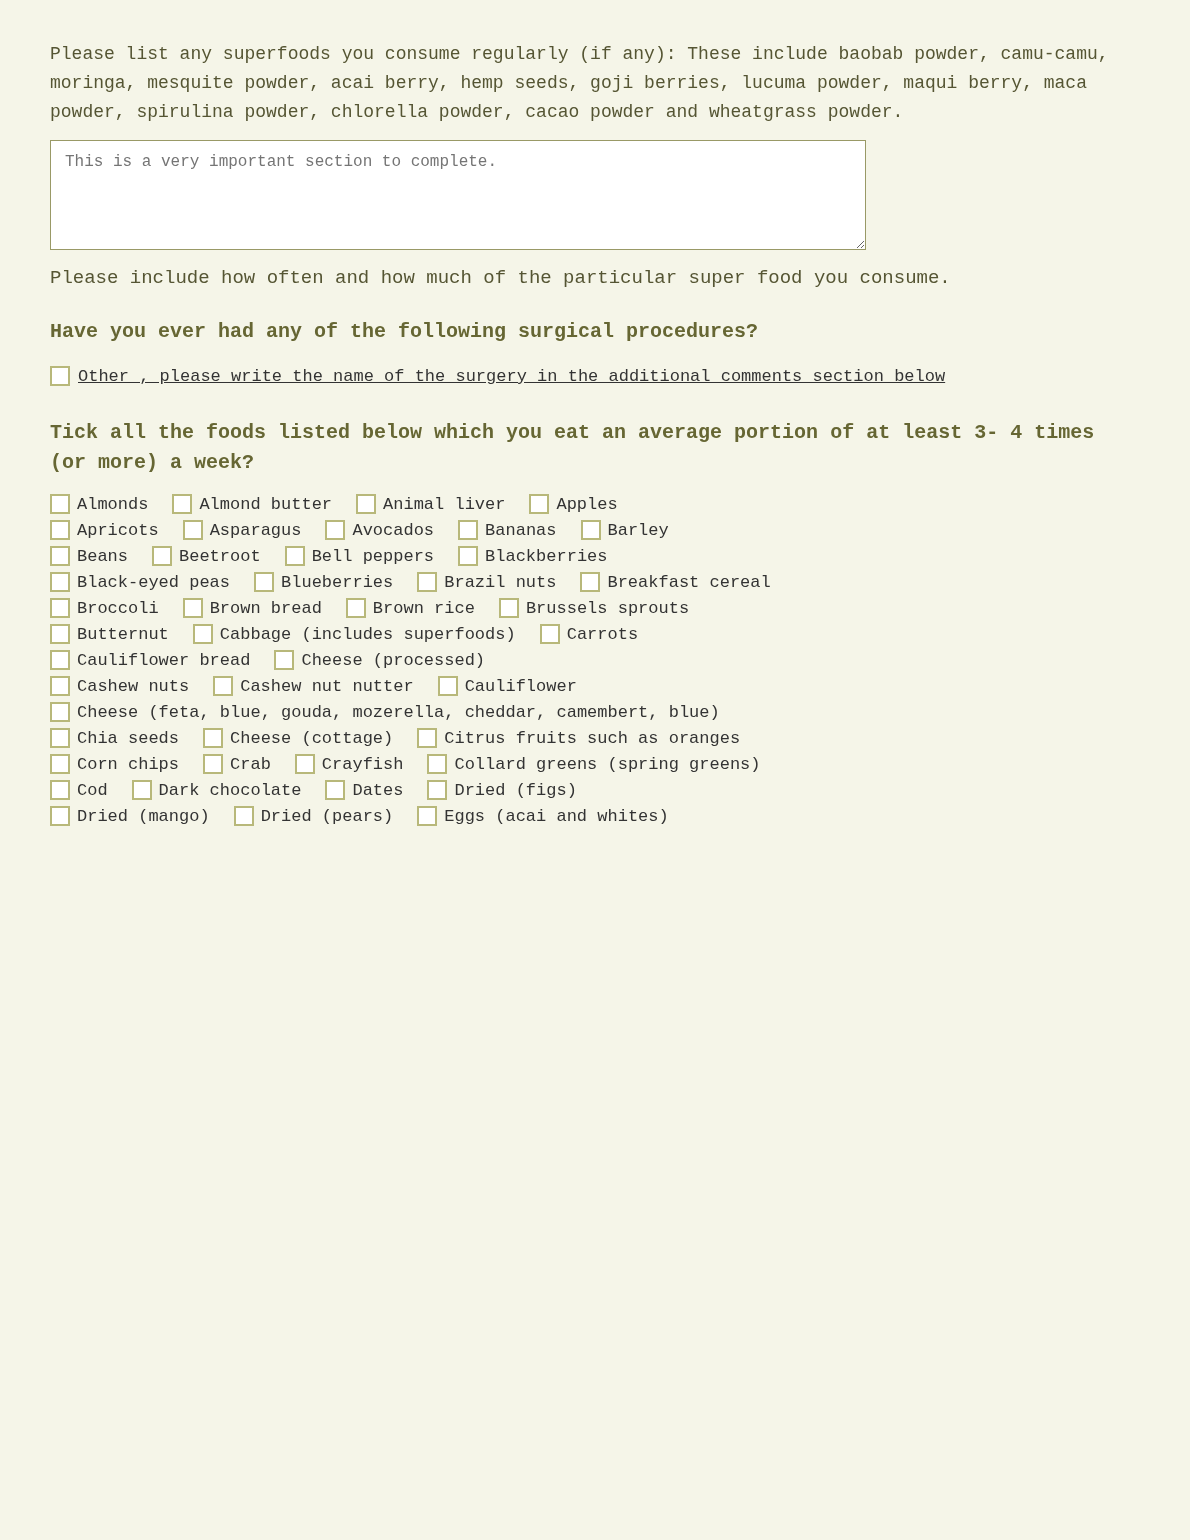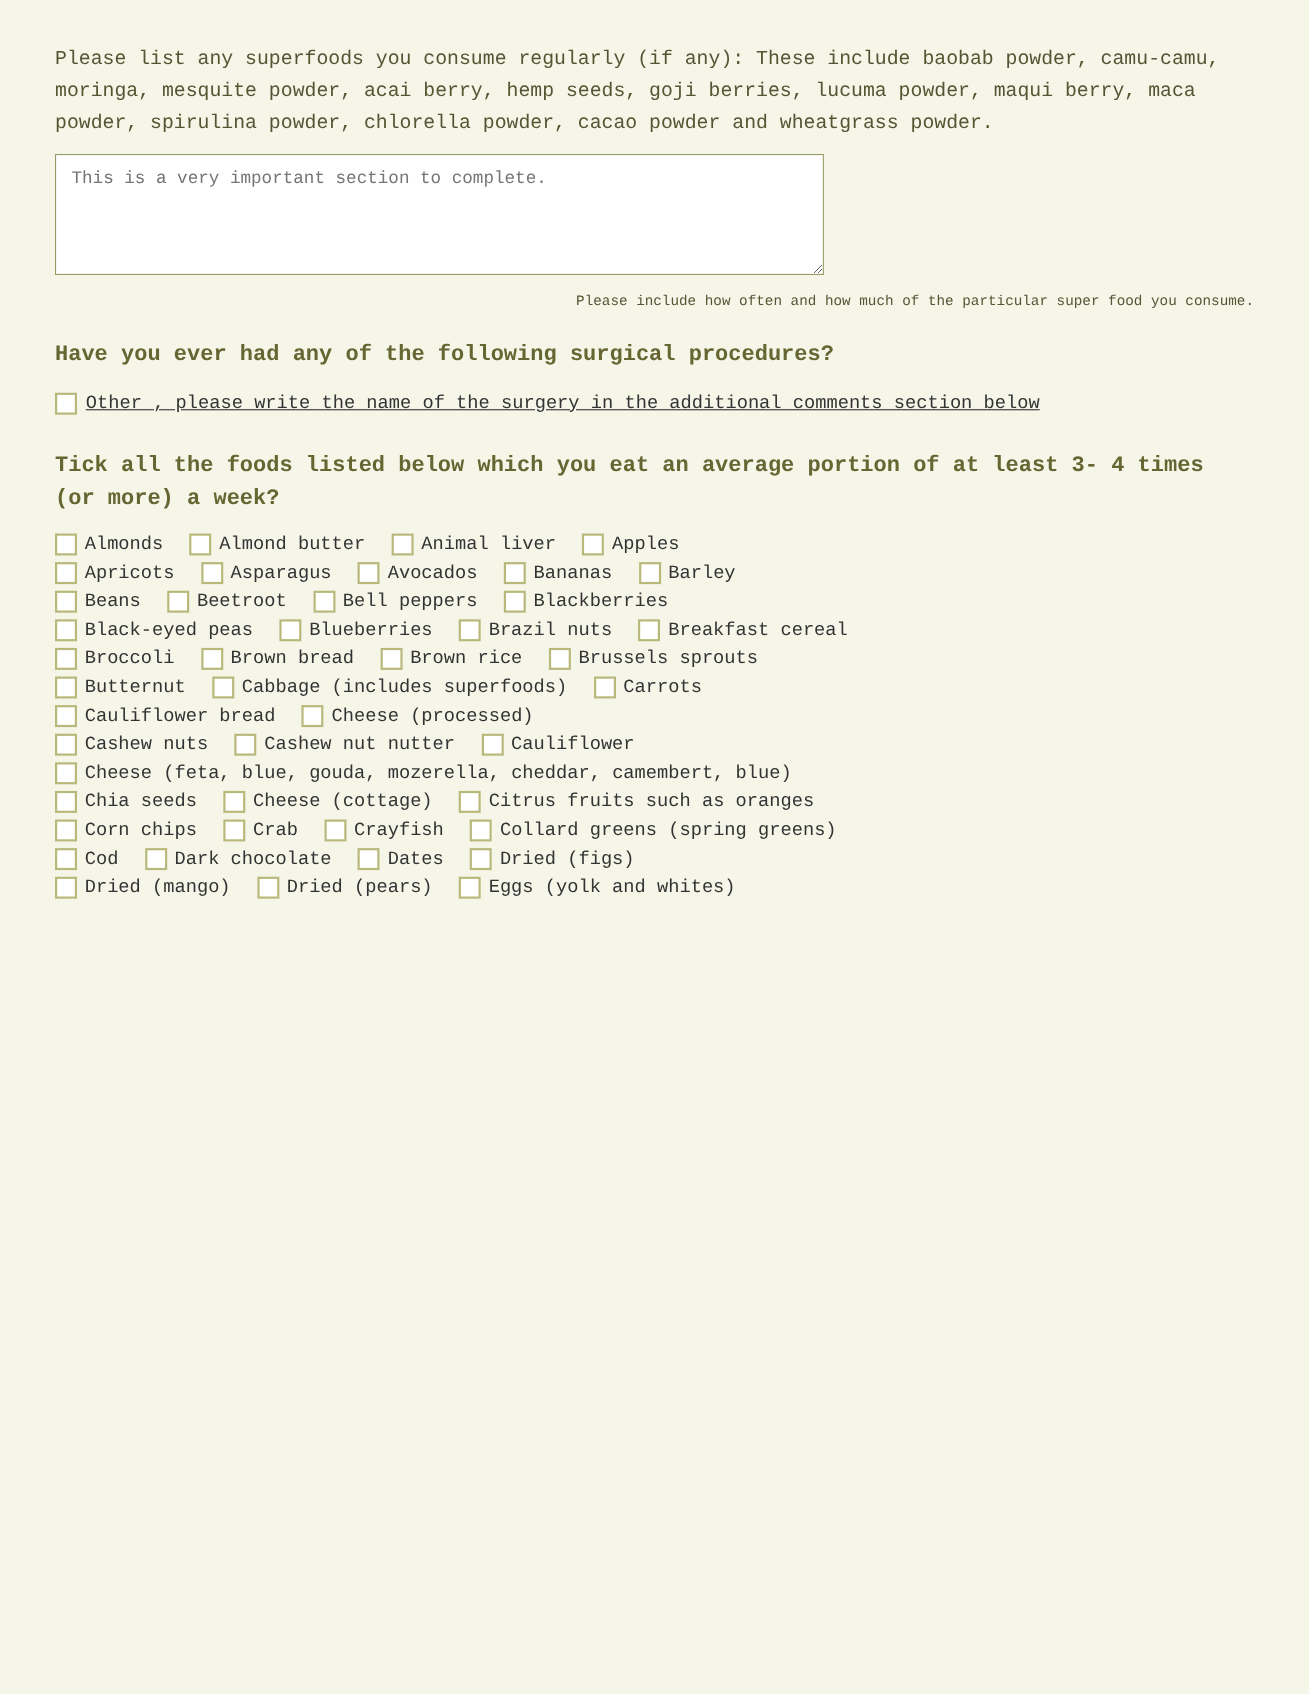--- a/index.html
+++ b/index.html
@@ -30,39 +30,38 @@
 
     .question-heading {
       color: #666633;
       font-weight: bold;
       font-size: 20px;
       line-height: 1.5;
       margin-bottom: 16px;
     }
 
     .textarea-box {
-      width: 699px;
+      width: 816px;
       height: 110px;
       border: 1px solid #999966;
       background-color: #fff;
       padding: 12px 14px;
       font-family: 'Courier New', Courier, monospace;
       font-size: 16px;
       color: #555;
       resize: both;
       display: block;
       margin-bottom: 14px;
     }
 
     .hint-text {
       color: #555533;
-      font-size: 13px;
+      font-size: 19px;
       margin-bottom: 24px;
       line-height: 1.5;
-      text-align: right;
     }
 
     .checkbox-row {
       display: flex;
       flex-wrap: wrap;
       gap: 4px 0;
       align-items: center;
       margin-bottom: 6px;
     }
 
@@ -379,17 +378,17 @@
     <div class="food-item">
       <input type="checkbox" style="">
       <span class="food-label">Dried (mango)</span>
     </div>
     <div class="food-item">
       <input type="checkbox" style="">
       <span class="food-label">Dried (pears)</span>
     </div>
     <div class="food-item">
       <input type="checkbox" style="">
-      <span class="food-label">Eggs (yolk and whites)</span>
+      <span class="food-label">Eggs (acai and whites)</span>
     </div>
   </div>
 
 </div>
 
 </body></html>

